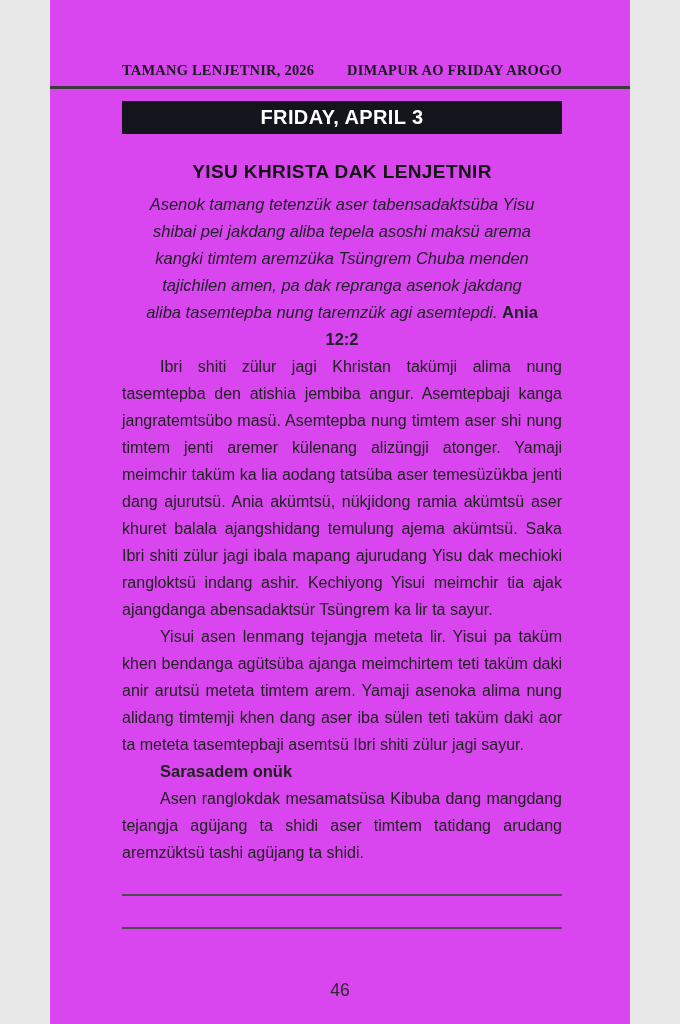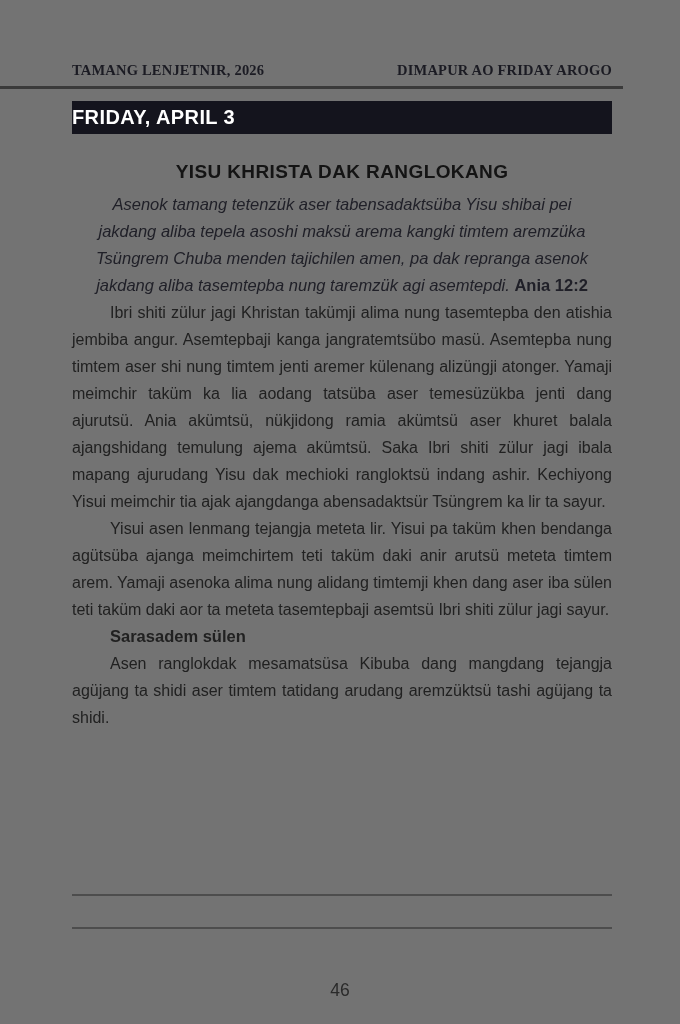--- a/index.html
+++ b/index.html
@@ -2,24 +2,24 @@
 <html><head>
 <meta charset="utf-8">
 <style>
   html, body {
     margin: 0;
     padding: 0;
     background: #e8e8e8;
   }
   .page {
     position: relative;
-    width: 680px;
+    width: 580px;
     height: 1024px;
     margin: 0 auto;
-    background: #737373;
+    background: #d946ef;
     overflow: hidden;
     font-family: "Liberation Sans", sans-serif;
     color: #1f1f1f;
     box-sizing: border-box;
   }
   .content {
     padding: 62px 68px 0 72px;
   }
   .header-row {
     display: flex;
@@ -40,20 +40,21 @@
   }
   .date-banner {
     margin-top: 12px;
     height: 33px;
     line-height: 33px;
     background: #14141d;
     color: #ffffff;
     font-weight: bold;
     font-size: 20px;
     letter-spacing: 0.4px;
+    text-align: center;
   }
   .devotion-title {
     margin-top: 27px;
     text-align: center;
     font-weight: bold;
     font-size: 19px;
     letter-spacing: 0.4px;
     color: #141414;
   }
   .scripture {
@@ -128,31 +129,31 @@
       <span>TAMANG LENJETNIR, 2026</span>
       <span>DIMAPUR AO FRIDAY AROGO</span>
     </div>
 
     <div class="header-rule"></div>
 
     <div class="date-banner">
       <span>FRIDAY, APRIL 3</span>
     </div>
 
-    <div class="devotion-title">YISU KHRISTA DAK RANGLOKANG</div>
+    <div class="devotion-title">YISU KHRISTA DAK LENJETNIR</div>
 
     <div class="scripture">
       <span>Asenok tamang tetenzük aser tabensadaktsüba Yisu shibai pei jakdang aliba tepela asoshi maksü arema kangki timtem aremzüka Tsüngrem Chuba menden tajichilen amen, pa dak repranga asenok jakdang aliba tasemtepba nung taremzük agi asemtepdi.</span>
       <span class="ref">Ania 12:2</span>
     </div>
 
     <div class="body-text">
       <p>Ibri shiti zülur jagi Khristan takümji alima nung tasemtepba den atishia jembiba angur. Asemtepbaji kanga jangratemtsübo masü. Asemtepba nung timtem aser shi nung timtem jenti aremer külenang alizüngji atonger. Yamaji meimchir taküm ka lia aodang tatsüba aser temesüzükba jenti dang ajurutsü. Ania akümtsü, nükjidong ramia akümtsü aser khuret balala ajangshidang temulung ajema akümtsü. Saka Ibri shiti zülur jagi ibala mapang ajurudang Yisu dak mechioki rangloktsü indang ashir. Kechiyong Yisui meimchir tia ajak ajangdanga abensadaktsür Tsüngrem ka lir ta sayur.</p>
       <p>Yisui asen lenmang tejangja meteta lir. Yisui pa taküm khen bendanga agütsüba ajanga meimchirtem teti taküm daki anir arutsü meteta timtem arem. Yamaji asenoka alima nung alidang timtemji khen dang aser iba sülen teti taküm daki aor ta meteta tasemtepbaji asemtsü Ibri shiti zülur jagi sayur.</p>
-      <p class="prayer-heading">Sarasadem sülen</p>
+      <p class="prayer-heading">Sarasadem onük</p>
       <p>Asen ranglokdak mesamatsüsa Kibuba dang mangdang tejangja agüjang ta shidi aser timtem tatidang arudang aremzüktsü tashi agüjang ta shidi.</p>
     </div>
 
   </div>
 
   <div class="bottom-block">
     <div class="answer-line first"></div>
     <div class="answer-line"></div>
   </div>
 

